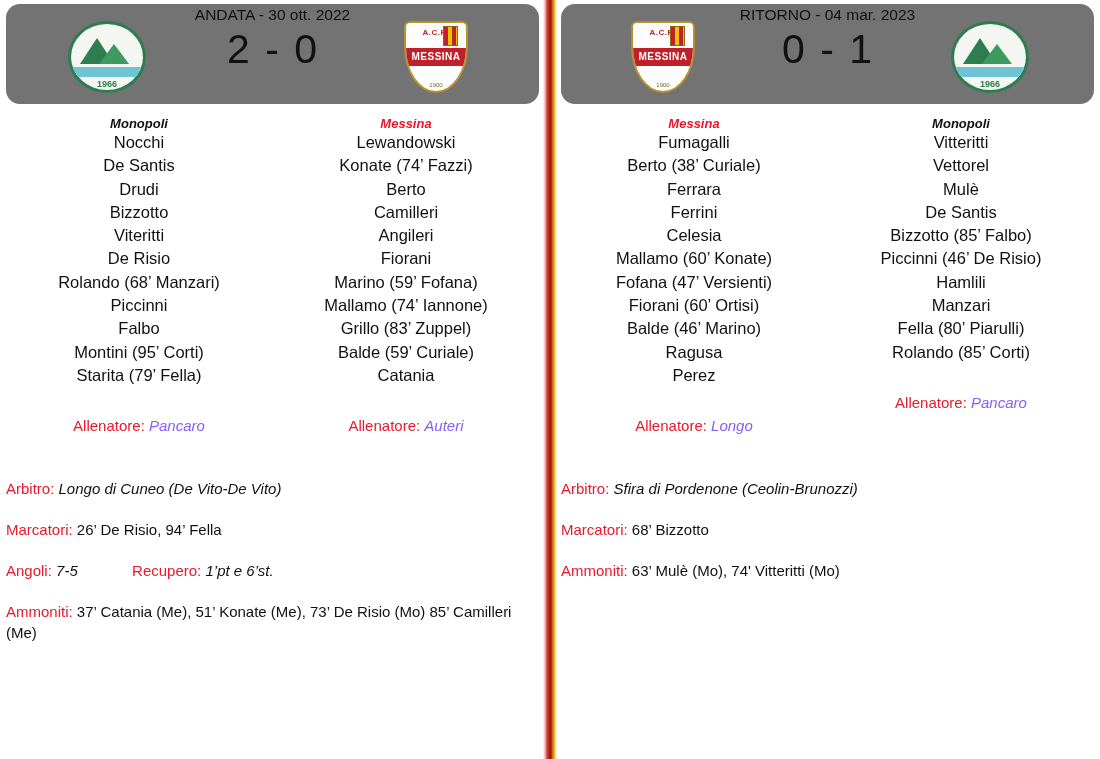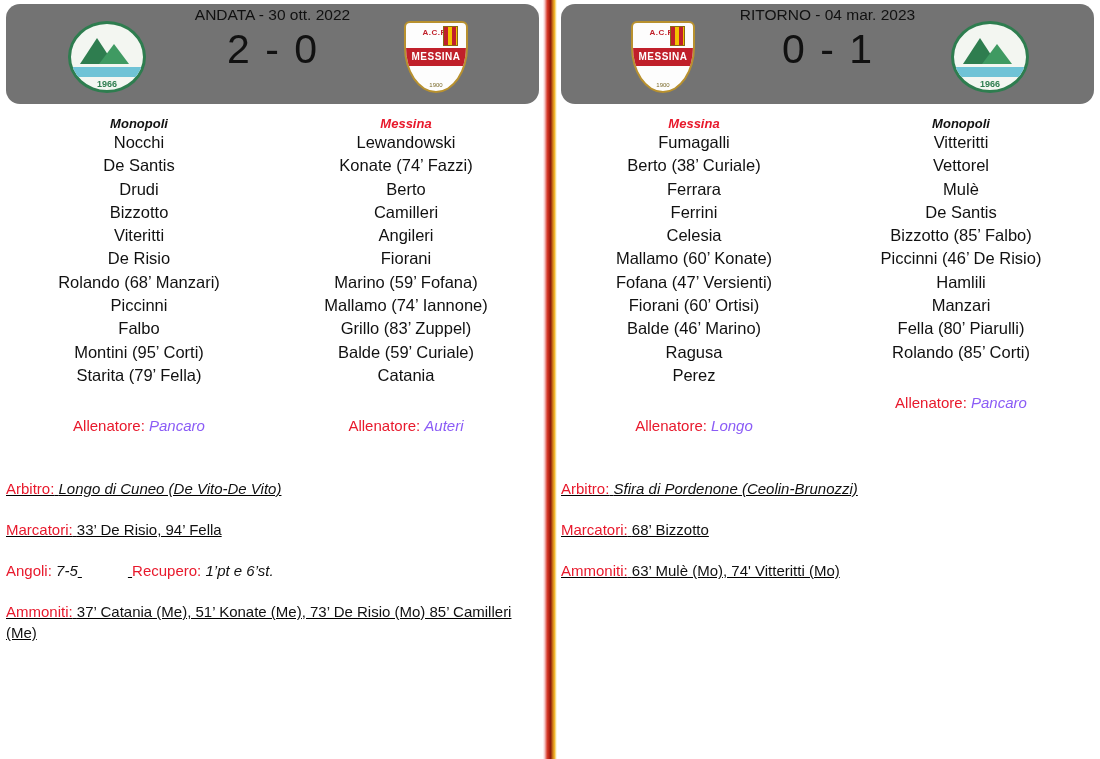--- a/index.html
+++ b/index.html
@@ -228,21 +228,20 @@
   .coach em {
     color: #8b5cf6;
   }
 
   
   .details {
     position: absolute;
     left: 6px;
     top: 478px;
     width: 533px;
-    text-decoration: underline;
   }
   .detail-row {
     font-size: 15px;
     color: #e8192c;
     margin-bottom: 20px;
     line-height: 21px;
   }
   .detail-row .val {
     color: #111;
     font-style: italic;
@@ -326,21 +325,21 @@
       </div>
     </div>
 
     <div class="details">
       <div class="detail-row">
         <span>Arbitro:</span>
         <span class="val">Longo di Cuneo (De Vito-De Vito)</span>
       </div>
       <div class="detail-row">
         <span>Marcatori:</span>
-        <span class="val-plain">33’ De Risio, 94’ Fella</span>
+        <span class="val-plain">26’ De Risio, 94’ Fella</span>
       </div>
       <div class="detail-row">
         <span class="detail-inline">
           <span>Angoli:</span>
           <span class="val">7-5</span>
         </span>
         <span class="gap"></span>
         <span class="detail-inline">
           <span>Recupero:</span>
           <span class="val">1’pt e 6’st.</span>

